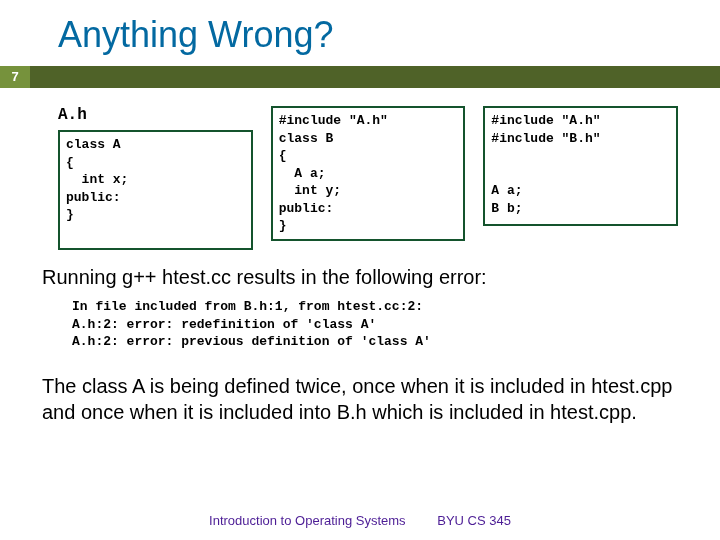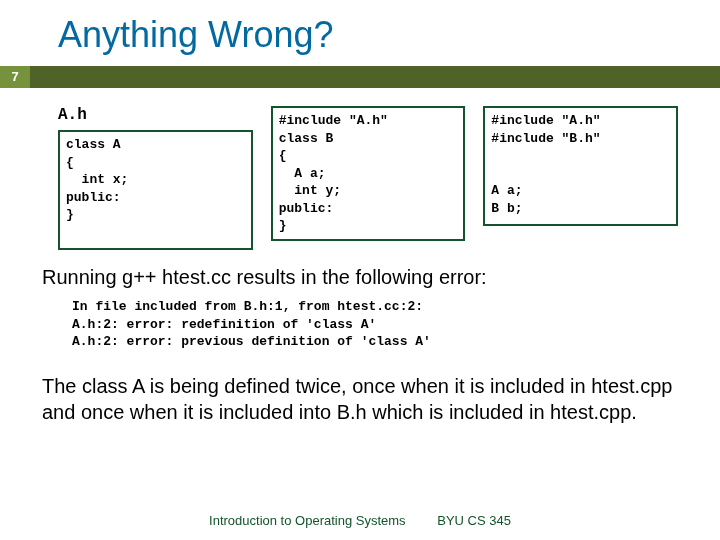--- a/index.html
+++ b/index.html
@@ -74,21 +74,21 @@
     white-space: pre;
     padding: 8px 18px 8px 72px;
   }
   .footer {
     position: absolute;
     bottom: 12px;
     left: 0;
     width: 100%;
     text-align: center;
     font-size: 13px;
-    color: #14532d;
+    color: #4c1d95;
   }
   .footer span { margin: 0 14px; }
 </style>
 </head>
 <body>
 
 <div class="title">Anything Wrong?</div>
 
 <div class="band">
   <div class="slidenum-box">7</div>

